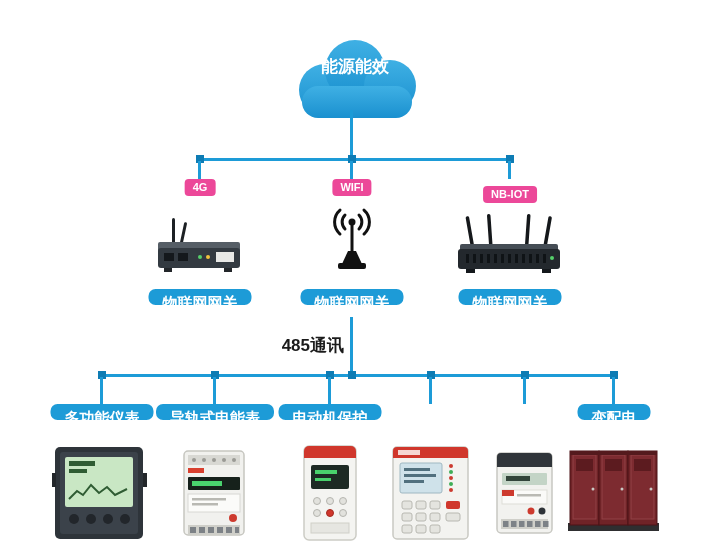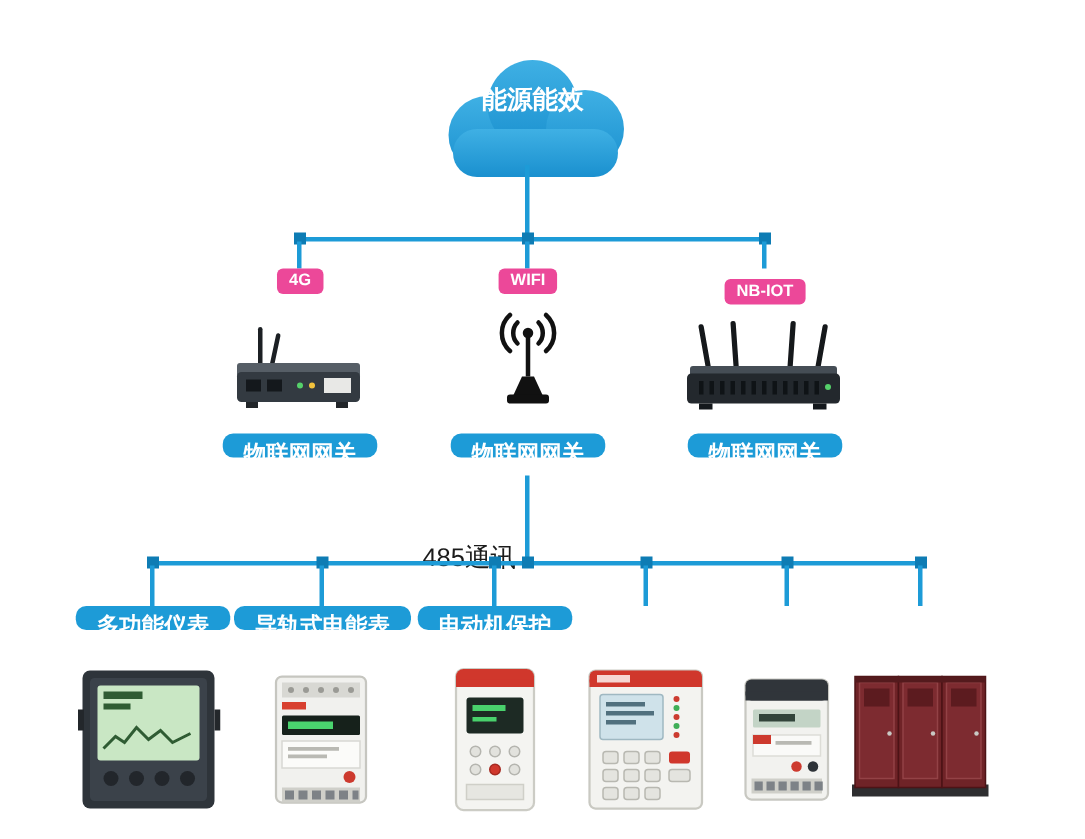--- a/index.html
+++ b/index.html
@@ -17,21 +17,21 @@
     height:17px;line-height:17px;padding:0 8px;border-radius:4px;white-space:nowrap;
   }
   .pill{
     position:absolute;transform:translateX(-50%);
     background:#1d9bd7;color:#fff;font-weight:bold;font-size:15px;
     height:16px;line-height:28px;padding:0 14px;border-radius:7px;
     white-space:nowrap;text-align:center;
   }
   .bus-label{
     position:absolute;transform:translateX(-100%);
-    font-size:17px;font-weight:normal;color:#1b1b1b;white-space:nowrap;margin-top:26px;
+    font-size:17px;font-weight:bold;color:#1b1b1b;white-space:nowrap;
   }
   .cloud-svg{position:absolute;left:280px;top:28px;}
   .cloud-text{
     position:absolute;left:280px;top:56px;width:150px;text-align:center;
     color:#ffffff;font-weight:bold;font-size:17px;line-height:22px;
   }
   .img{position:absolute;}
 </style>
 </head>
 <body>
@@ -139,20 +139,21 @@
   <div class="vline" style="left:100px;top:377px;height:27px;"></div>
   <div class="vline" style="left:213px;top:377px;height:27px;"></div>
   <div class="vline" style="left:328px;top:377px;height:27px;"></div>
   <div class="vline" style="left:429px;top:377px;height:27px;"></div>
   <div class="vline" style="left:523px;top:377px;height:27px;"></div>
   <div class="vline" style="left:612px;top:377px;height:27px;"></div>
 
   <div class="pill" style="left:102px;top:404px;">多功能仪表</div>
   <div class="pill" style="left:215px;top:404px;">导轨式电能表</div>
   <div class="pill" style="left:330px;top:404px;">电动机保护</div>
+  <div class="pill" style="left:614px;top:404px;">变配电</div>
 
   <svg class="img" style="left:52px;top:443px;" width="95" height="100" viewBox="0 0 95 100">
     <rect x="3" y="4" width="88" height="92" rx="5" fill="#2e343a"></rect>
     <rect x="8" y="9" width="78" height="82" rx="3" fill="#3b424a"></rect>
     <rect x="13" y="14" width="68" height="50" rx="2" fill="#c9e7c4"></rect>
     <rect x="17" y="18" width="26" height="5" fill="#2f5c33"></rect>
     <rect x="17" y="26" width="18" height="4" fill="#2f5c33"></rect>
     <polyline points="17,56 25,48 31,52 39,42 47,50 55,44 63,52 75,46" stroke="#2f5c33" stroke-width="2" fill="none"></polyline>
     <circle cx="22" cy="76" r="5" fill="#22262b"></circle>
     <circle cx="39" cy="76" r="5" fill="#22262b"></circle>

